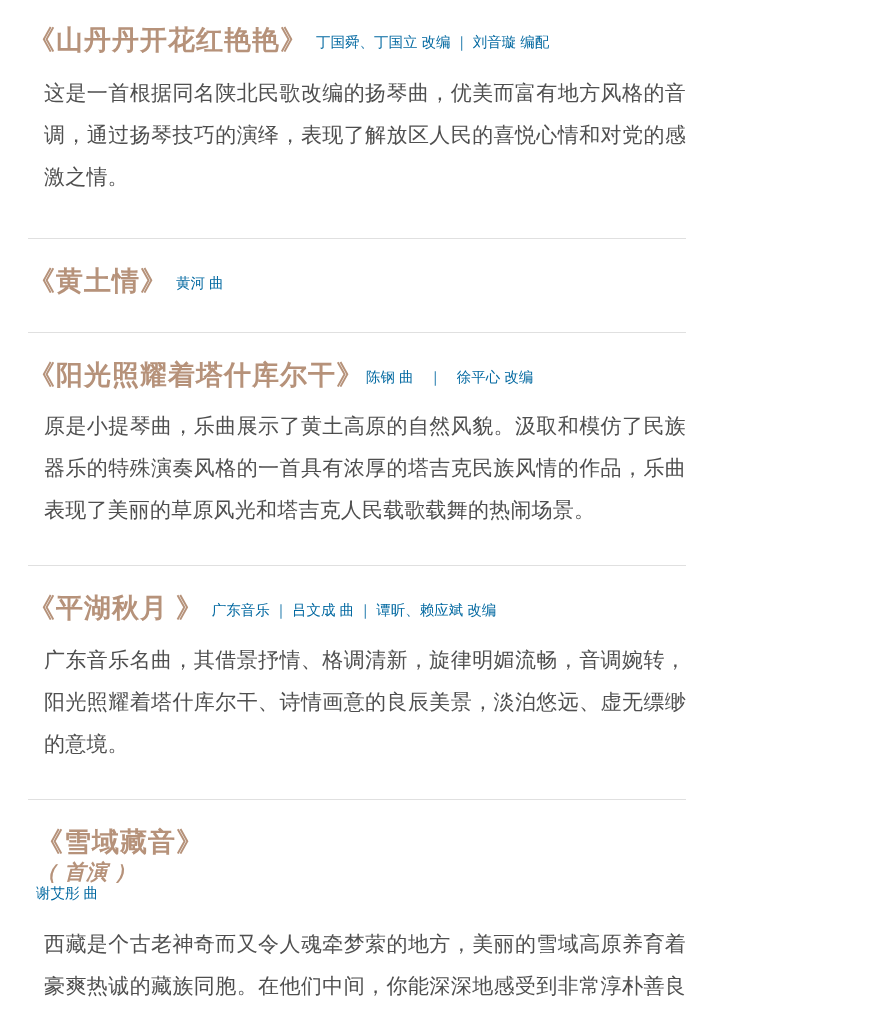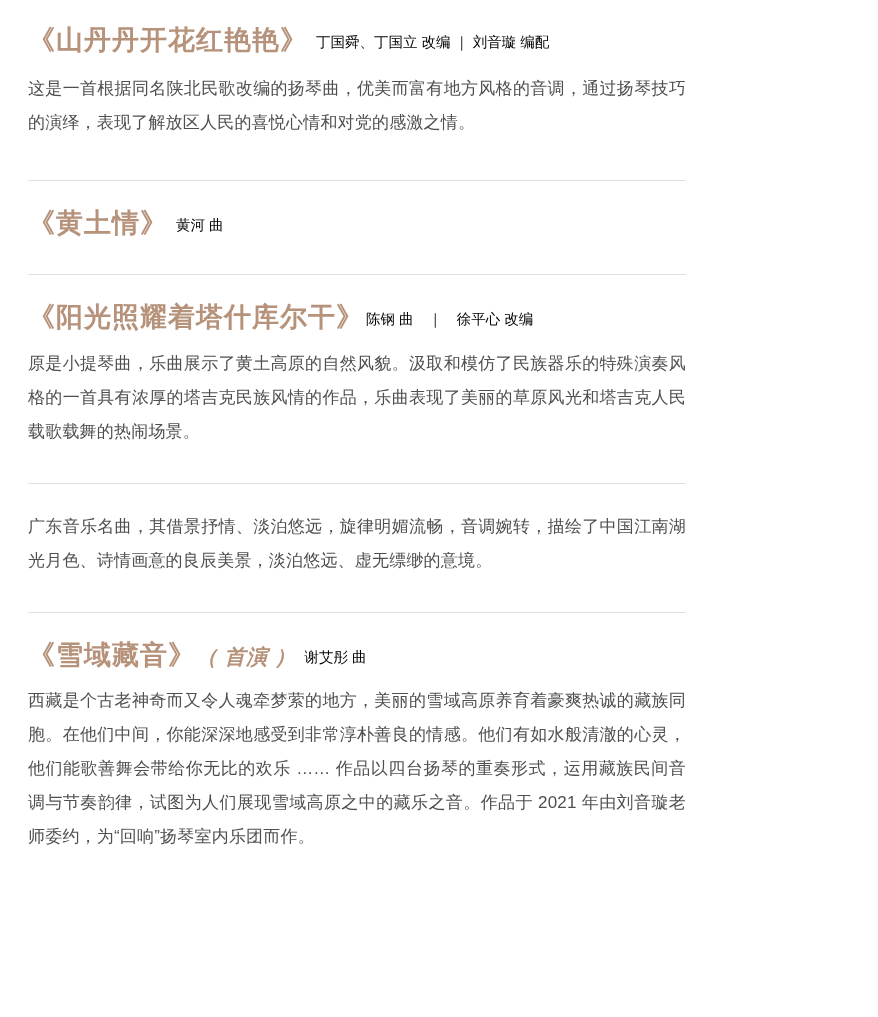--- a/index.html
+++ b/index.html
@@ -41,48 +41,49 @@
     font-family: "Liberation Serif", serif;
     font-size: 21px;
     font-weight: 700;
     color: #b6927a;
     letter-spacing: 1px;
     white-space: nowrap;
     font-style: italic;
   }
   .credits {
     font-size: 14.5px;
-    color: #000000;
+    color: #0369a1;
     margin-left: 8px;
     white-space: nowrap;
     position: relative;
     top: -2px;
   }
   .credits-tight {
     margin-left: 2px;
   }
   .desc {
-    font-size: 17px;
+    font-size: 21px;
     line-height: 2.0;
     color: #4f4f4f;
     text-align: justify;
     letter-spacing: 0.2px;
+    margin-left: 16px;
   }
   .divider {
     border: 0;
     border-top: 1px solid #e0e0e0;
     margin: 34px 0 0 0;
   }
   .entry-1 .title-row { margin-bottom: 16px; }
   .entry-1 .divider { margin-top: 40px; }
   .entry-2 { padding-top: 26px; }
   .entry-3 { padding-top: 26px; }
   .entry-4 { padding-top: 26px; }
   .entry-5 { padding-top: 26px; }
-  .entry-5 .title-row { margin-bottom: 12px; }
+  .entry-5 .title-row { margin-bottom: 18px; flex-direction: column; }
 </style>
 </head>
 <body>
 
 <div class="page">
 
   <div class="entry entry-1">
     <div class="title-row">
       <span class="song-title">《山丹丹开花红艳艳》</span>
       <span class="credits">丁国舜、丁国立 改编 ｜ 刘音璇 编配</span>
@@ -102,21 +103,25 @@
   <div class="entry entry-3">
     <div class="title-row">
       <span class="song-title">《阳光照耀着塔什库尔干》</span>
       <span class="credits credits-tight">陈钢 曲　｜　徐平心 改编</span>
     </div>
     <div class="desc">原是小提琴曲，乐曲展示了黄土高原的自然风貌。汲取和模仿了民族器乐的特殊演奏风格的一首具有浓厚的塔吉克民族风情的作品，乐曲表现了美丽的草原风光和塔吉克人民载歌载舞的热闹场景。</div>
     <hr class="divider">
   </div>
 
   <div class="entry entry-4">
-    <div class="desc">广东音乐名曲，其借景抒情、淡泊悠远，旋律明媚流畅，音调婉转，描绘了中国江南湖光月色、诗情画意的良辰美景，淡泊悠远、虚无缥缈的意境。</div>
+    <div class="title-row">
+      <span class="song-title">《平湖秋月 》</span>
+      <span class="credits">广东音乐 ｜ 吕文成 曲 ｜ 谭昕、赖应斌 改编</span>
+    </div>
+    <div class="desc">广东音乐名曲，其借景抒情、格调清新，旋律明媚流畅，音调婉转，阳光照耀着塔什库尔干、诗情画意的良辰美景，淡泊悠远、虚无缥缈的意境。</div>
     <hr class="divider">
   </div>
 
   <div class="entry entry-5">
     <div class="title-row">
       <span class="song-title">《雪域藏音》</span>
       <span class="song-sub">（ 首演 ）</span>
       <span class="credits">谢艾彤 曲</span>
     </div>
     <div class="desc">西藏是个古老神奇而又令人魂牵梦萦的地方，美丽的雪域高原养育着豪爽热诚的藏族同胞。在他们中间，你能深深地感受到非常淳朴善良的情感。他们有如水般清澈的心灵，他们能歌善舞会带给你无比的欢乐 …… 作品以四台扬琴的重奏形式，运用藏族民间音调与节奏韵律，试图为人们展现雪域高原之中的藏乐之音。作品于 2021 年由刘音璇老师委约，为“回响”扬琴室内乐团而作。</div>

